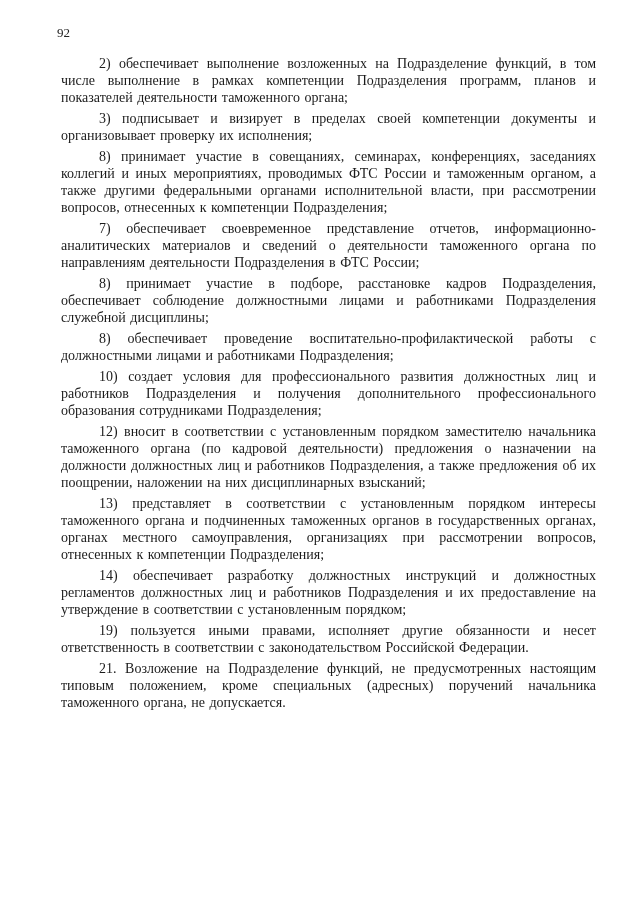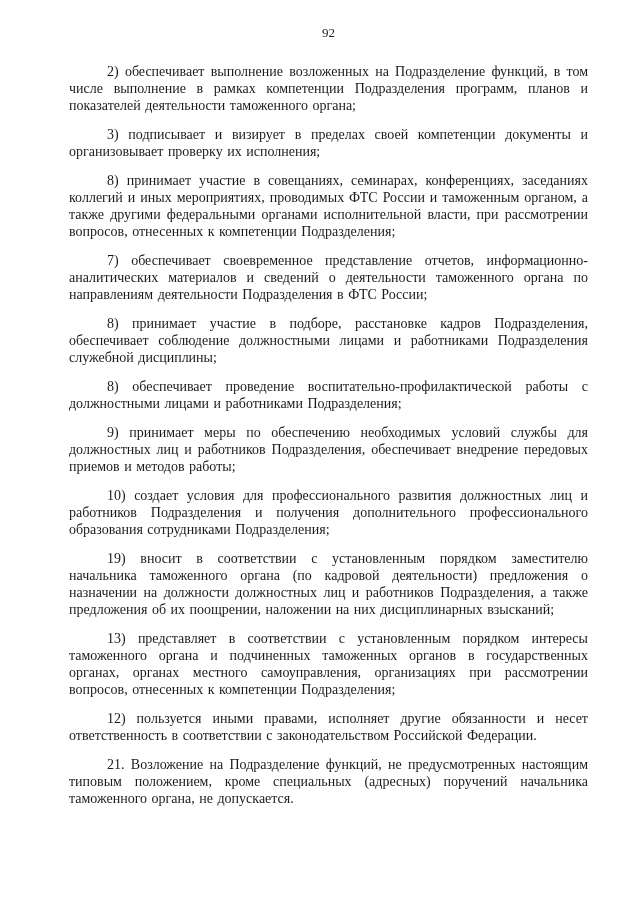--- a/index.html
+++ b/index.html
@@ -14,54 +14,53 @@
     background: #ffffff;
     overflow: hidden;
     font-family: "Liberation Serif", "DejaVu Serif", serif;
     color: #1b1b1b;
   }
   .page-number {
     position: absolute;
     top: 25px;
     left: 57px;
     width: 543px;
-    text-align: center;
     font-size: 13px;
     line-height: 16px;
     color: #222222;
   }
   .text-block {
     position: absolute;
     top: 51px;
     left: 57px;
     width: 543px;
     font-size: 14px;
     line-height: 17px;
     text-align: justify;
     text-justify: inter-word;
   }
   .text-block p.para {
-    margin: 12px;
+    margin: 4px;
     padding: 0;
     text-indent: 38px;
     word-spacing: 1px;
   }
 </style>
 </head>
 <body>
 
 <div class="page">
   <div class="page-number">92</div>
   <div class="text-block">
       <p class="para">2) обеспечивает выполнение возложенных на Подразделение функций, в том числе выполнение в рамках компетенции Подразделения программ, планов и показателей деятельности таможенного органа;</p>
       <p class="para">3) подписывает и визирует в пределах своей компетенции документы и организовывает проверку их исполнения;</p>
       <p class="para">8) принимает участие в совещаниях, семинарах, конференциях, заседаниях коллегий и иных мероприятиях, проводимых ФТС России и таможенным органом, а также другими федеральными органами исполнительной власти, при рассмотрении вопросов, отнесенных к компетенции Подразделения;</p>
       <p class="para">7) обеспечивает своевременное представление отчетов, информационно-аналитических материалов и сведений о деятельности таможенного органа по направлениям деятельности Подразделения в ФТС России;</p>
       <p class="para">8) принимает участие в подборе, расстановке кадров Подразделения, обеспечивает соблюдение должностными лицами и работниками Подразделения служебной дисциплины;</p>
       <p class="para">8) обеспечивает проведение воспитательно-профилактической работы с должностными лицами и работниками Подразделения;</p>
-      <p class="para">9) принимает меры по обеспечению необходимых условий службы для должностных лиц и работников Подразделения, обеспечивает внедрение передовых приемов и методов работы;</p>
       <p class="para">10) создает условия для профессионального развития должностных лиц и работников Подразделения и получения дополнительного профессионального образования сотрудниками Подразделения;</p>
-      <p class="para">19) вносит в соответствии с установленным порядком заместителю начальника таможенного органа (по кадровой деятельности) предложения о назначении на должности должностных лиц и работников Подразделения, а также предложения об их поощрении, наложении на них дисциплинарных взысканий;</p>
+      <p class="para">12) вносит в соответствии с установленным порядком заместителю начальника таможенного органа (по кадровой деятельности) предложения о назначении на должности должностных лиц и работников Подразделения, а также предложения об их поощрении, наложении на них дисциплинарных взысканий;</p>
       <p class="para">13) представляет в соответствии с установленным порядком интересы таможенного органа и подчиненных таможенных органов в государственных органах, органах местного самоуправления, организациях при рассмотрении вопросов, отнесенных к компетенции Подразделения;</p>
-      <p class="para">12) пользуется иными правами, исполняет другие обязанности и несет ответственность в соответствии с законодательством Российской Федерации.</p>
+      <p class="para">14) обеспечивает разработку должностных инструкций и должностных регламентов должностных лиц и работников Подразделения и их предоставление на утверждение в соответствии с установленным порядком;</p>
+      <p class="para">19) пользуется иными правами, исполняет другие обязанности и несет ответственность в соответствии с законодательством Российской Федерации.</p>
       <p class="para">21. Возложение на Подразделение функций, не предусмотренных настоящим типовым положением, кроме специальных (адресных) поручений начальника таможенного органа, не допускается.</p>
     </div>
 </div>
 
 </body></html>

